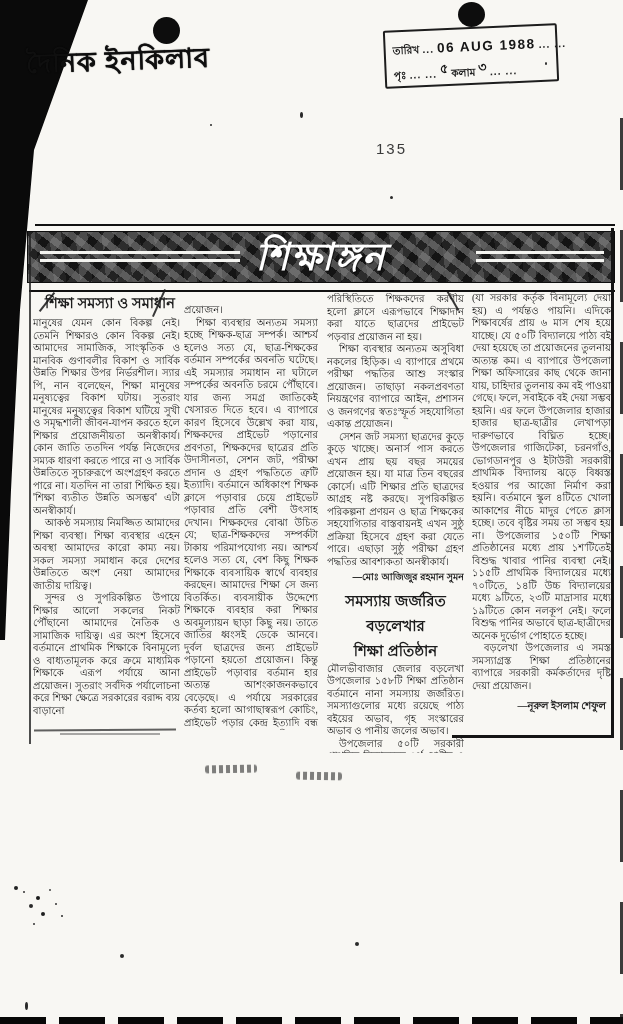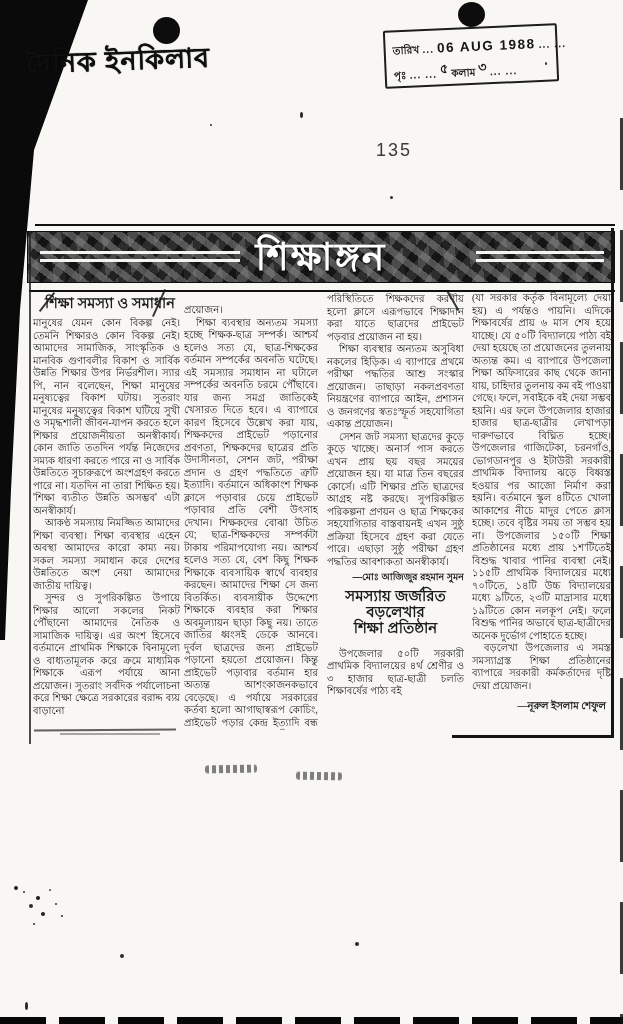--- a/index.html
+++ b/index.html
@@ -24,51 +24,51 @@
   
   .masthead{position:absolute;left:26px;top:40px;font-size:27px;font-weight:bold;letter-spacing:1px;
     transform:rotate(-2deg);color:#0f0f0f;text-shadow:0 0 1px #000;white-space:nowrap;}
   .stamp{position:absolute;left:384px;top:27px;width:174px;height:58px;border:2.5px solid #1d1d1d;
     transform:rotate(-2.5deg);border-radius:2px;padding:5px 7px 0 7px;box-sizing:border-box;
     font-size:10.5px;font-weight:bold;color:#161616;}
   .stamp-row{display:flex;align-items:baseline;gap:3px;white-space:nowrap;line-height:1.9;}
   .stamp-date{font-size:13.5px;letter-spacing:1.5px;font-weight:bold;}
   .hand{font-size:13px;position:relative;top:-4px;font-weight:bold;}
   .dots{letter-spacing:1px;color:#222;}
-  .page-number{position:absolute;left:376px;top:140px;font-size:18px;letter-spacing:2px;color:#3b3b3b;text-align:center;}
+  .page-number{position:absolute;left:376px;top:140px;font-size:15px;letter-spacing:2px;color:#3b3b3b;text-align:center;}
   
   .banner{position:absolute;left:27px;top:224px;width:588px;height:68px;}
   .banner .rule-top{position:absolute;top:0;left:8px;right:0;height:2px;background:#111;}
   .banner .rule-bottom{position:absolute;bottom:0;left:2px;right:0;height:2px;background:#111;}
   .band{position:absolute;top:7px;bottom:9px;left:0;right:0;background-color:#3d3d3d;
     background-image:
       repeating-linear-gradient(37deg,rgba(140,140,140,.5) 0 7px,rgba(0,0,0,0) 7px 15px),
       repeating-linear-gradient(-53deg,rgba(0,0,0,.55) 0 9px,rgba(0,0,0,0) 9px 19px),
       repeating-linear-gradient(84deg,rgba(100,100,100,.35) 0 12px,rgba(20,20,20,.4) 12px 26px);
     border:1px solid #0e0e0e;display:flex;align-items:center;justify-content:center;}
   .band-line{position:absolute;height:2.5px;background:#f4f4f0;}
   .banner-title{position:relative;color:#ffffff;font-size:38px;font-weight:bold;letter-spacing:2px;
-    text-shadow:1px 1px 0 rgba(0,0,0,.6);line-height:1;}
+    text-shadow:1px 1px 0 rgba(0,0,0,.6);line-height:1;font-style:italic;}
   .flourish{position:absolute;width:2px;background:#161616;opacity:.85;}
   
   .frame-left{position:absolute;left:29px;top:232px;width:2px;height:512px;background:#222;opacity:.8;}
   .frame-right{position:absolute;left:611px;top:228px;width:2.5px;height:510px;background:#141414;}
   .frame-bottom-right{position:absolute;left:452px;top:735px;width:161px;height:2.5px;background:#141414;}
   
   .article-title{position:absolute;left:36px;top:295px;width:148px;text-align:center;
     font-weight:bold;font-size:14.5px;line-height:1.2;}
   .col{position:absolute;text-align:justify;font-size:10px;line-height:12.5px;overflow:hidden;}
   .col p{margin:0;text-indent:12px;}
   .col p.noindent{text-indent:0;}
   #col1{left:33px;top:317px;width:147px;height:416px;}
   #col2{left:184px;top:304px;width:134px;height:426px;}
   #col3{left:327px;top:293px;width:137px;height:460px;}
   #col4{left:472px;top:292px;width:139px;height:430px;font-family:Liberation Serif, serif;}
   .byline{display:block;text-align:right;font-weight:bold;font-size:9.5px;margin:3px 0 4px 0;}
-  .subheading{display:block;text-align:center;font-weight:bold;font-size:15px;line-height:16px;margin:2px 0 12px 0;}
+  .subheading{display:block;text-align:center;font-weight:bold;font-size:15px;line-height:25px;margin:2px 0 0 0;}
   .signature{display:block;text-align:right;font-weight:bold;font-size:10px;margin-top:8px;padding-right:5px;}
   .underline-mark{position:absolute;height:1.5px;background:#2d2d2d;opacity:.75;}
 </style>
 </head>
 <body>
 
 <div id="page">
 
   <div class="wedge"></div>
   <div class="bottom-edge"></div>
@@ -139,20 +139,21 @@
 
   <div id="col3" class="col">
     <p class="noindent">পরিস্থিতিতে শিক্ষকদের করণীয় হলো ক্লাসে এরূপভাবে শিক্ষাদান করা যাতে ছাত্রদের প্রাইভেট পড়বার প্রয়োজন না হয়।</p>
     <p>শিক্ষা ব্যবস্থার অন্যতম অসুবিধা নকলের হিড়িক। এ ব্যাপারে প্রথমে পরীক্ষা পদ্ধতির আশু সংস্কার প্রয়োজন। তাছাড়া নকলপ্রবণতা নিয়ন্ত্রণের ব্যাপারে আইন, প্রশাসন ও জনগণের স্বতঃস্ফূর্ত সহযোগিতা একান্ত প্রয়োজন।</p>
     <p>সেশন জট সমস্যা ছাত্রদের কুড়ে কুড়ে খাচ্ছে। অনার্স পাস করতে এখন প্রায় ছয় বছর সময়ের প্রয়োজন হয়। যা মাত্র তিন বছরের কোর্সে। এটি শিক্ষার প্রতি ছাত্রদের আগ্রহ নষ্ট করছে। সুপরিকল্পিত পরিকল্পনা প্রণয়ন ও ছাত্র শিক্ষকের সহযোগিতার বাস্তবায়নই এখন সুষ্ঠু প্রক্রিয়া হিসেবে গ্রহণ করা যেতে পারে। এছাড়া সুষ্ঠু পরীক্ষা গ্রহণ পদ্ধতির আবশ্যকতা অনস্বীকার্য।</p>
     <span class="byline">—মোঃ আজিজুর রহমান সুমন</span>
     <span class="subheading">
       <span style="display:block;">সমস্যায় জর্জরিত বড়লেখার</span>
       <span style="display:block;">শিক্ষা প্রতিষ্ঠান</span>
     </span>
+    <p class="noindent">মৌলভীবাজার জেলার বড়লেখা উপজেলার ১৫৮টি শিক্ষা প্রতিষ্ঠান বর্তমানে নানা সমস্যায় জর্জরিত। সমস্যাগুলোর মধ্যে রয়েছে পাঠ্য বইয়ের অভাব, গৃহ সংস্কারের অভাব ও পানীয় জলের অভাব।</p>
     <p>উপজেলার ৫০টি সরকারী প্রাথমিক বিদ্যালয়ের ৪র্থ শ্রেণীর ও ৩ হাজার ছাত্র-ছাত্রী চলতি শিক্ষাবর্ষের পাঠ্য বই</p>
   </div>
 
   <div id="col4" class="col">
     <p class="noindent">(যা সরকার কর্তৃক বিনামূল্যে দেয়া হয়) এ পর্যন্তও পায়নি। এদিকে শিক্ষাবর্ষের প্রায় ৬ মাস শেষ হয়ে যাচ্ছে। যে ৫০টি বিদ্যালয়ে পাঠ্য বই দেয়া হয়েছে তা প্রয়োজনের তুলনায় অত্যন্ত কম। এ ব্যাপারে উপজেলা শিক্ষা অফিসারের কাছ থেকে জানা যায়, চাহিদার তুলনায় কম বই পাওয়া গেছে। ফলে, সবাইকে বই দেয়া সম্ভব হয়নি। এর ফলে উপজেলার হাজার হাজার ছাত্র-ছাত্রীর লেখাপড়া দারুণভাবে বিঘ্নিত হচ্ছে। উপজেলার গাজিটেকা, চরনগাঁও, ভোগডানপুর ও ইটাউরী সরকারী প্রাথমিক বিদ্যালয় ঝড়ে বিধ্বস্ত হওয়ার পর আজো নির্মাণ করা হয়নি। বর্তমানে স্কুল ৪টিতে খোলা আকাশের নীচে মাদুর পেতে ক্লাস হচ্ছে। তবে বৃষ্টির সময় তা সম্ভব হয় না। উপজেলার ১৫০টি শিক্ষা প্রতিষ্ঠানের মধ্যে প্রায় ১শ'টিতেই বিশুদ্ধ খাবার পানির ব্যবস্থা নেই। ১১৫টি প্রাথমিক বিদ্যালয়ের মধ্যে ৭০টিতে, ১৪টি উচ্চ বিদ্যালয়ের মধ্যে ৯টিতে, ২৩টি মাদ্রাসার মধ্যে ১৯টিতে কোন নলকূপ নেই। ফলে বিশুদ্ধ পানির অভাবে ছাত্র-ছাত্রীদের অনেক দুর্ভোগ পোহাতে হচ্ছে।</p>
     <p>বড়লেখা উপজেলার এ সমস্ত সমস্যাগ্রস্ত শিক্ষা প্রতিষ্ঠানের ব্যাপারে সরকারী কর্মকর্তাদের দৃষ্টি দেয়া প্রয়োজন।</p>
     <span class="signature">—নূরুল ইসলাম শেফুল</span>
   </div>
 
   <div class="underline-mark" style="left:34px;top:729px;width:142px;transform:rotate(-.5deg);"></div>

